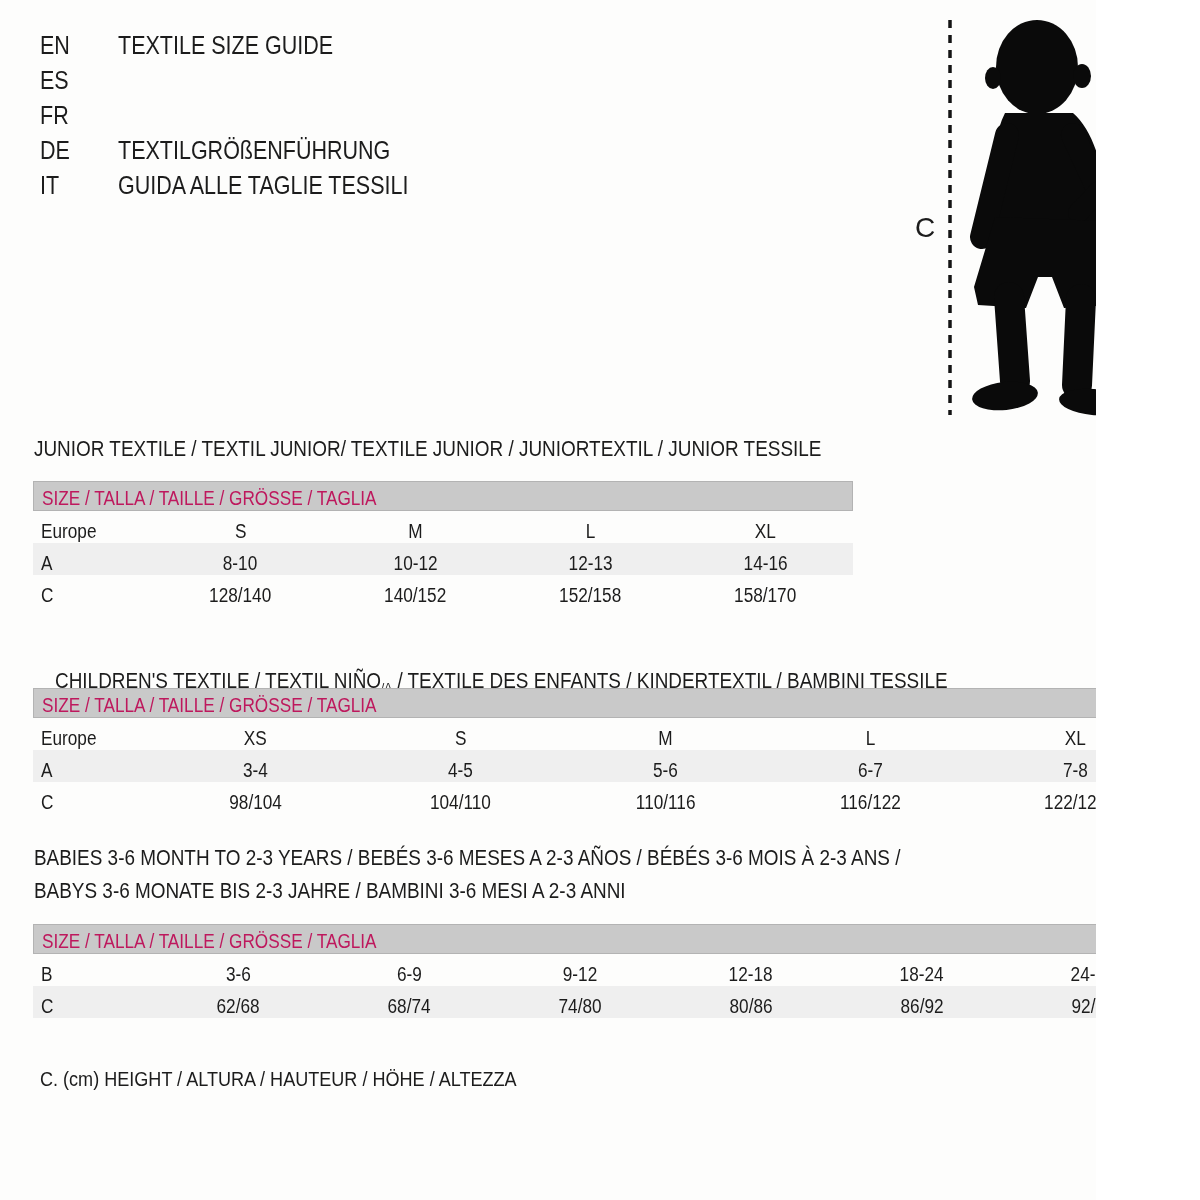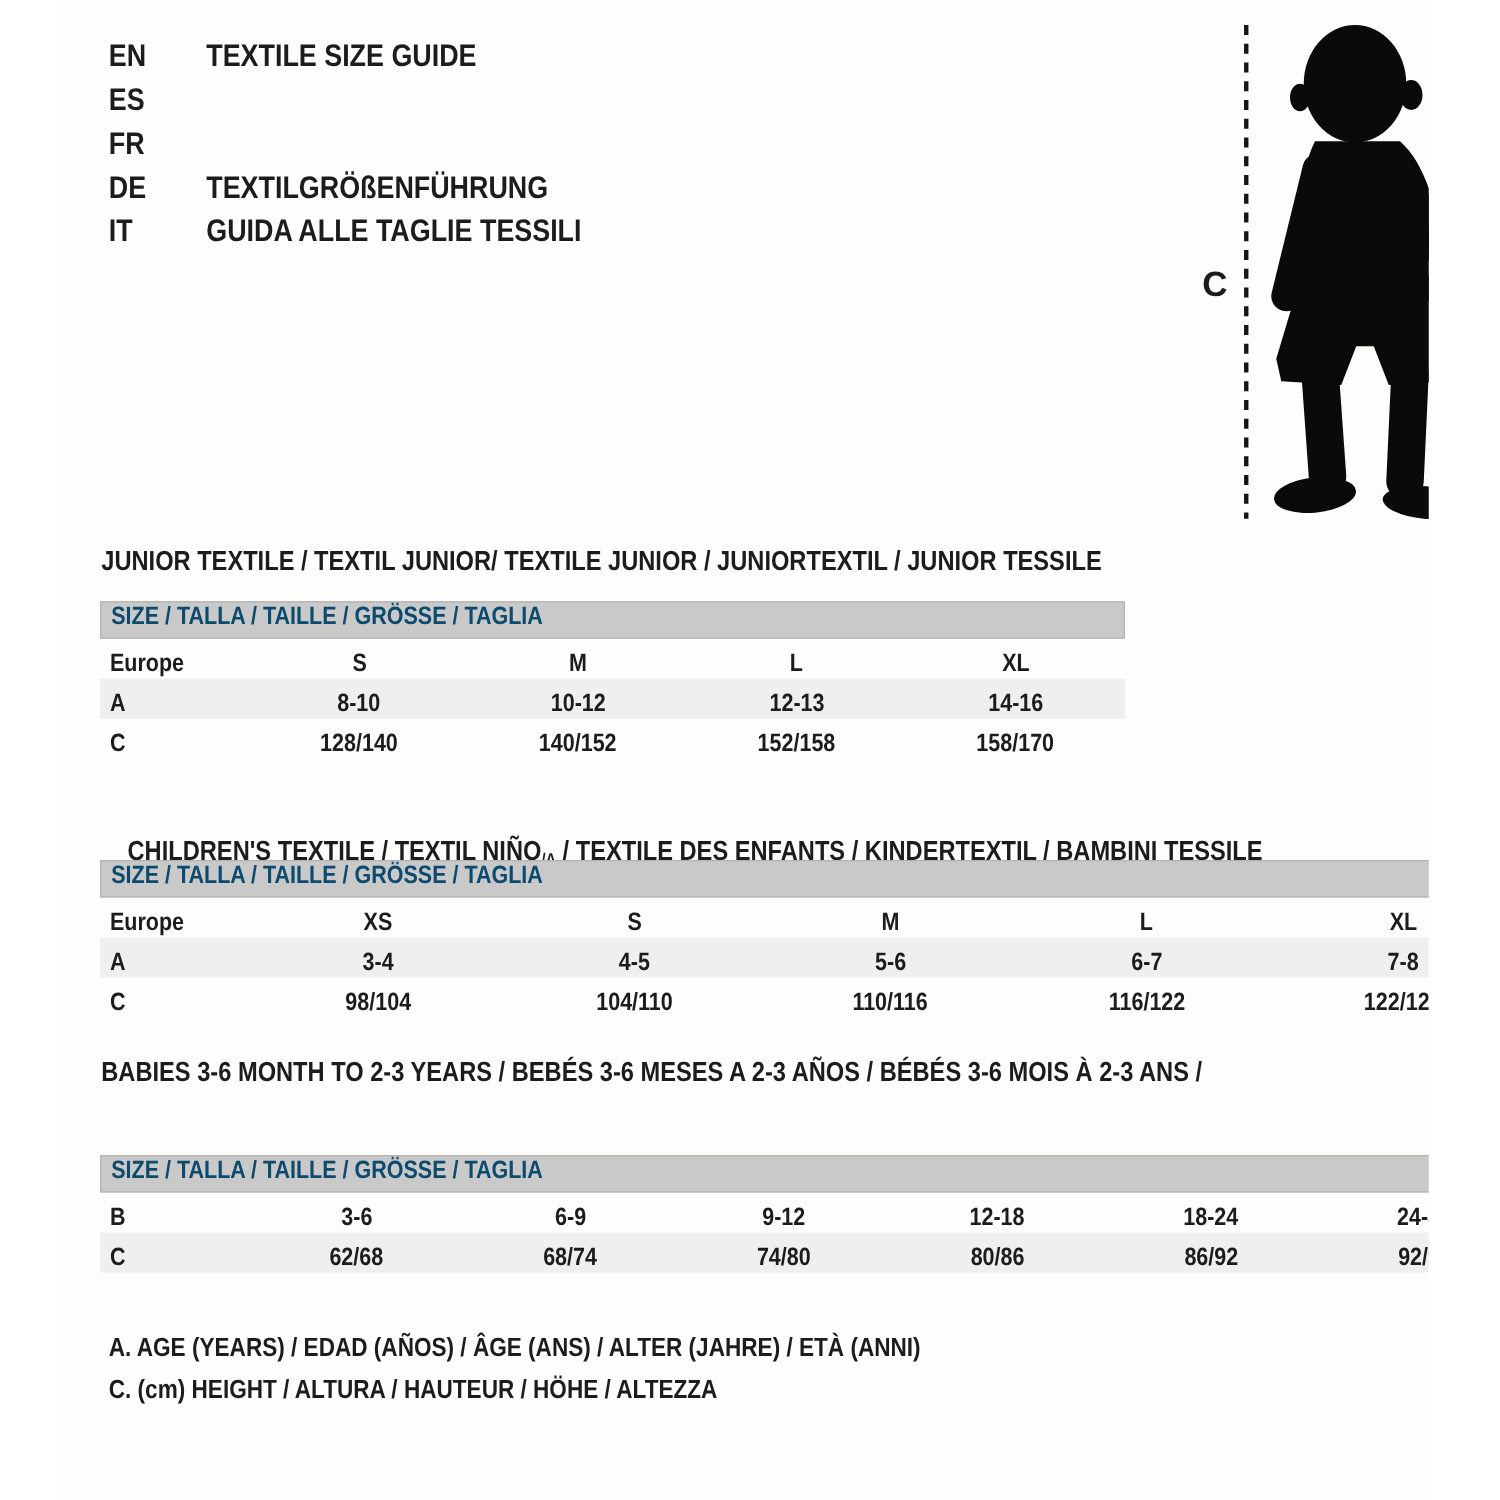--- a/index.html
+++ b/index.html
@@ -7,22 +7,21 @@
     width: 1200px; height: 1200px;
     background: #ffffff;
     font-family: "Liberation Sans", sans-serif;
     color: #1c1c1c;
   }
   .page {
     position: relative;
     width: 1096px; height: 1200px;
     background: #fdfdfc;
     overflow: hidden;
-    font-weight: bold;
-    margin-left: 47px;
+    font-weight: normal;
   }
   
   .cond {
     display: inline-block;
     transform: scaleX(0.86);
     transform-origin: 0 50%;
     white-space: pre;
   }
   .condc { transform-origin: 50% 50%; }
 
@@ -44,23 +43,23 @@
   .sec-title .sub { font-size: 0.62em; vertical-align: -0.28em; }
   .title-line { height: 33px; }
 
   
   .tbl { position: absolute; left: 33px; }
   .tbl-head {
     height: 30px;
     background: #c9c9c9;
     border: 1px solid #b3b3b3;
     box-sizing: border-box;
-    display: flex; align-items: flex-start;
+    display: flex; align-items: flex-end;
     padding-left: 8px;
-    color: #0c4a6e;
+    color: #be185d;
     font-size: 20px;
   }
   .tr { display: flex; height: 32px; align-items: flex-end; font-size: 20px; }
   .tr.shaded { background: #efefef; }
   .lab { width: 120px; padding-left: 8px; box-sizing: border-box; }
   .val { flex: 1; text-align: center; }
 
   
   .legend { position: absolute; left: 40px; top: 1062px; }
   .legend-line { height: 33px; display: flex; align-items: center; font-size: 21px; }
@@ -166,20 +165,21 @@
       <span class="val"><span class="cond condc">98/104</span></span>
       <span class="val"><span class="cond condc">104/110</span></span>
       <span class="val"><span class="cond condc">110/116</span></span>
       <span class="val"><span class="cond condc">116/122</span></span>
       <span class="val"><span class="cond condc">122/128</span></span>
     </div>
   </div>
 
   <div class="sec-title" style="top: 845px;">
     <div class="title-line"><span class="cond">BABIES 3-6 MONTH TO 2-3 YEARS / BEBÉS 3-6 MESES A 2-3 AÑOS / BÉBÉS 3-6 MOIS À 2-3 ANS /</span></div>
+    <div class="title-line"><span class="cond">BABYS 3-6 MONATE BIS 2-3 JAHRE / BAMBINI 3-6 MESI A 2-3 ANNI</span></div>
   </div>
   <div class="tbl" style="top: 924px; width: 1145px;">
     <div class="tbl-head">
       <span class="cond">SIZE / TALLA / TAILLE / GRÖSSE / TAGLIA</span>
     </div>
     <div class="tr">
       <span class="lab"><span class="cond">B</span></span>
       <span class="val"><span class="cond condc">3-6</span></span>
       <span class="val"><span class="cond condc">6-9</span></span>
       <span class="val"><span class="cond condc">9-12</span></span>
@@ -193,20 +193,17 @@
       <span class="val"><span class="cond condc">68/74</span></span>
       <span class="val"><span class="cond condc">74/80</span></span>
       <span class="val"><span class="cond condc">80/86</span></span>
       <span class="val"><span class="cond condc">86/92</span></span>
       <span class="val"><span class="cond condc">92/98</span></span>
     </div>
   </div>
 
   <div class="legend">
     <div class="legend-line">
-        <span class="cond">A. AGE (YEARS) / EDAD (AÑOS) / ÂGE (ANS) / ALTER (JAHRE) / ETÀ (ANNI)</span>
-      </div>
-    <div class="legend-line">
         <span class="cond">C. (cm) HEIGHT / ALTURA / HAUTEUR / HÖHE / ALTEZZA</span>
       </div>
   </div>
 
 </div>
 
 </body></html>

